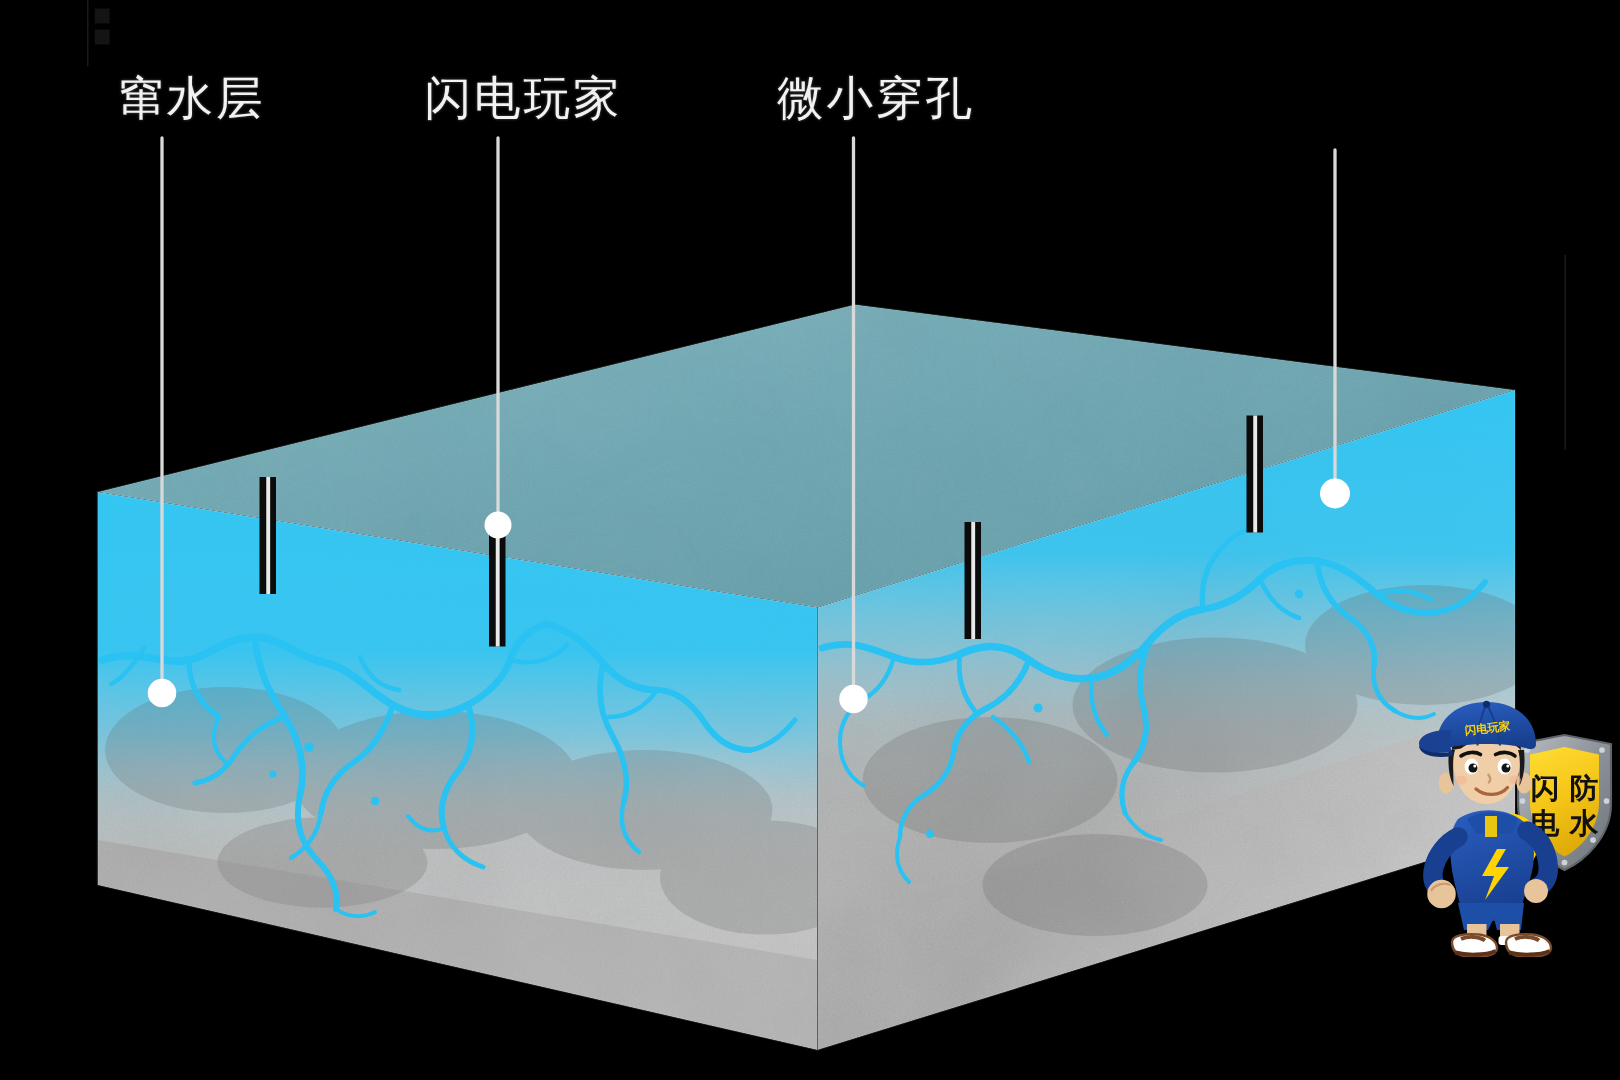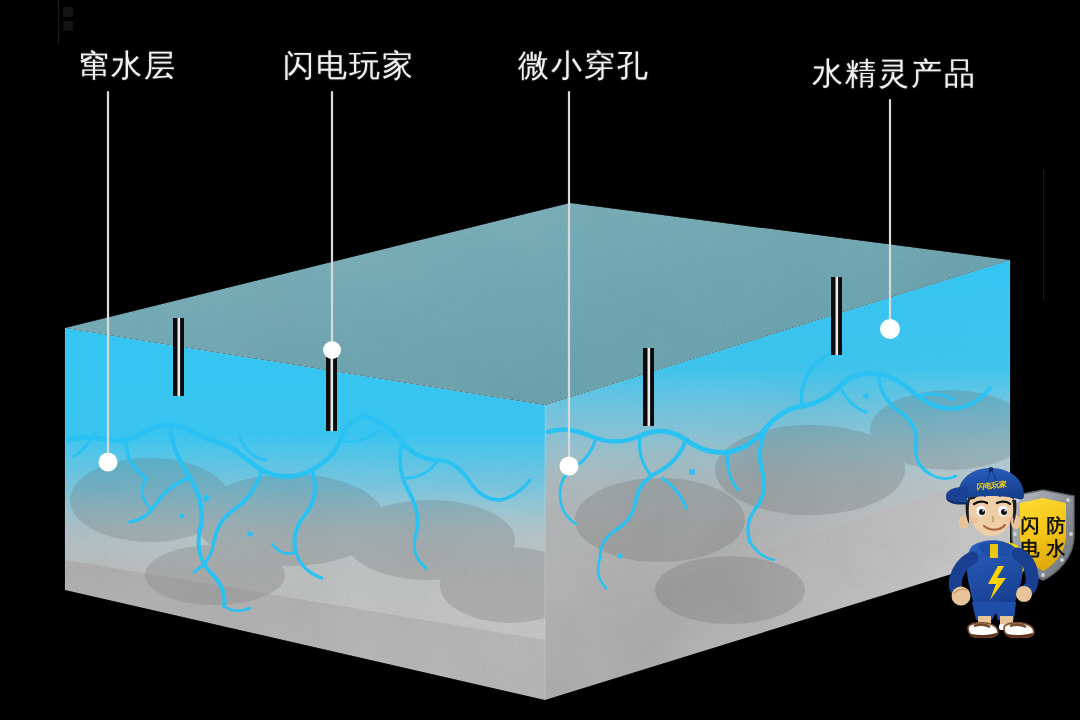--- a/index.html
+++ b/index.html
@@ -247,21 +247,20 @@
       <circle cx="108" cy="462" r="9.5"></circle>
       <circle cx="332" cy="350" r="9"></circle>
       <circle cx="569" cy="466" r="9.5"></circle>
       <circle cx="890" cy="329" r="10"></circle>
     </g>
   </svg>
 
   <div class="label" style="left:78px;top:45px;">窜水层</div>
   <div class="label" style="left:283px;top:45px;">闪电玩家</div>
   <div class="label" style="left:518px;top:45px;">微小穿孔</div>
-  <div class="label" style="left:812px;top:53px;">水精灵产品</div>
 
   <svg id="mascot" viewBox="0 0 152 172">
     <defs>
       <linearGradient id="shieldRim" x1="0" y1="0" x2="1" y2="1">
         <stop offset="0%" stop-color="#b9bec4"></stop>
         <stop offset="50%" stop-color="#8c9298"></stop>
         <stop offset="100%" stop-color="#6e7479"></stop>
       </linearGradient>
       <linearGradient id="shieldFace" x1="0" y1="0" x2="0.3" y2="1">
         <stop offset="0%" stop-color="#ffdd33"></stop>

